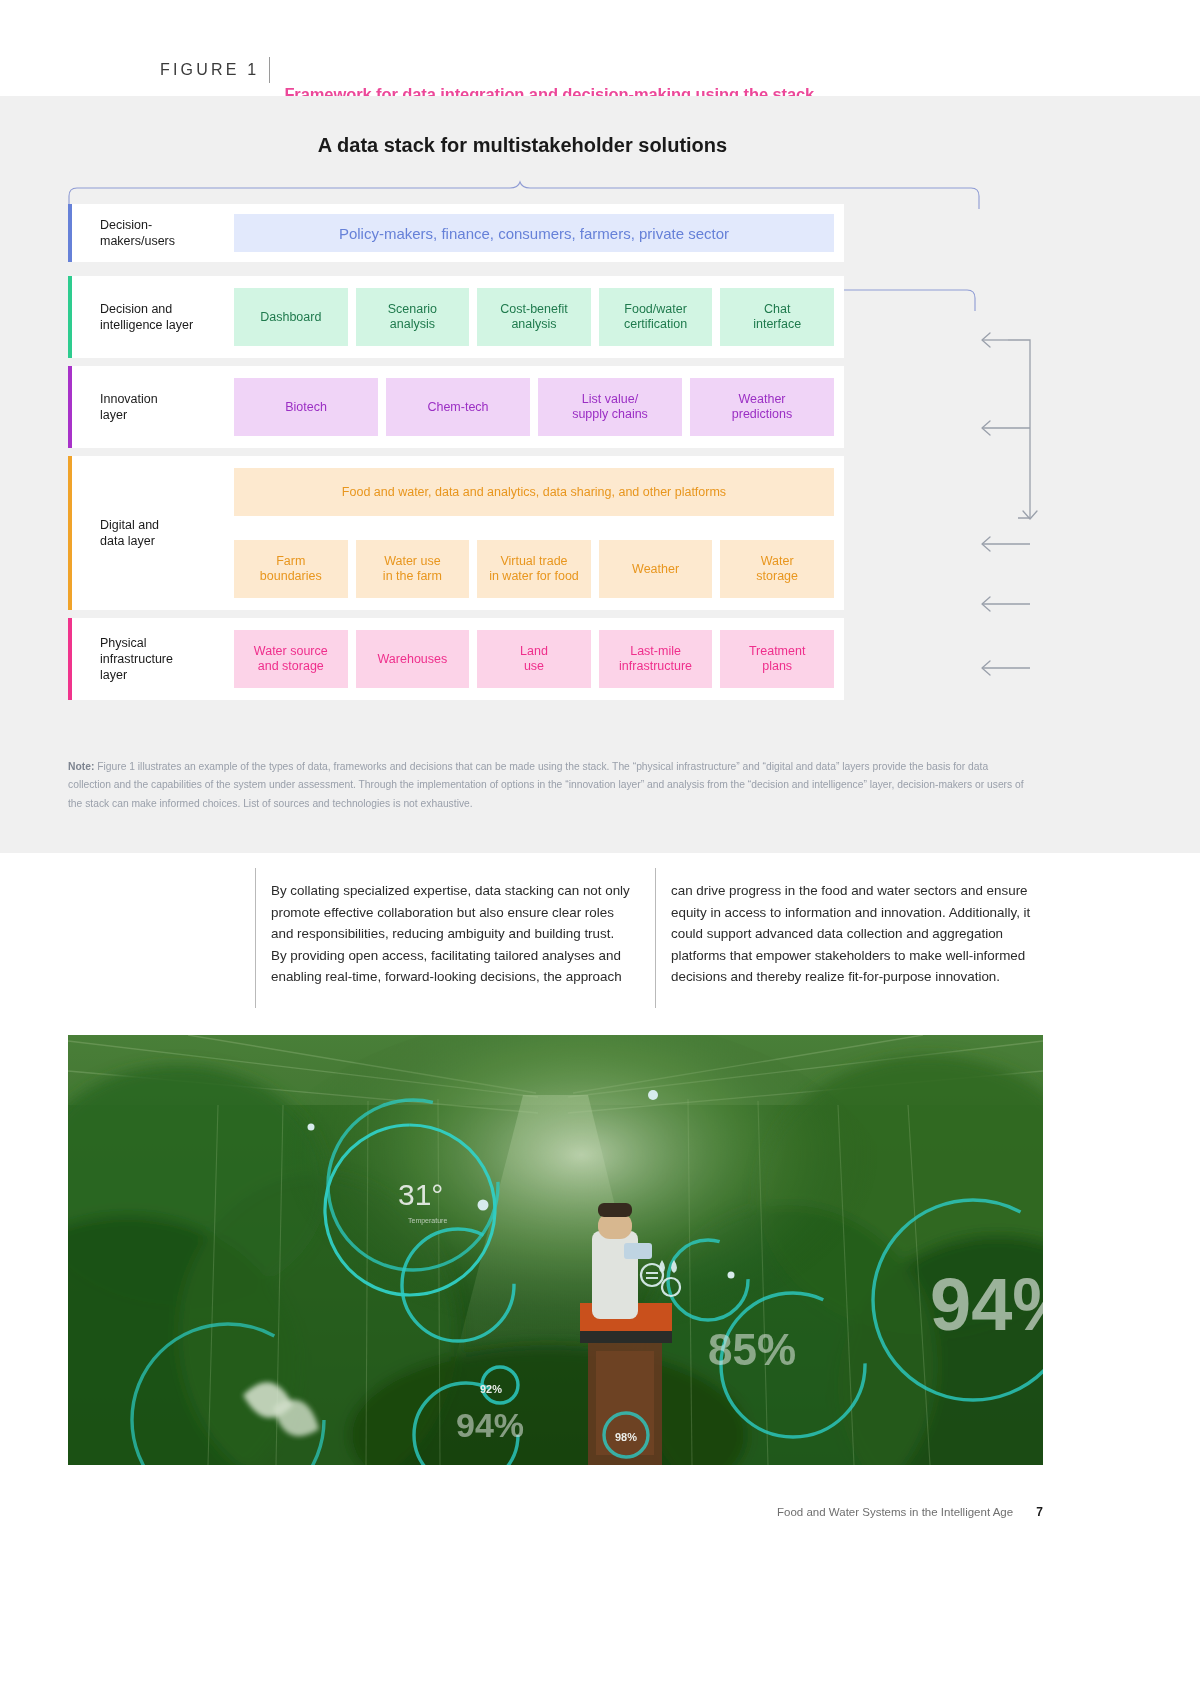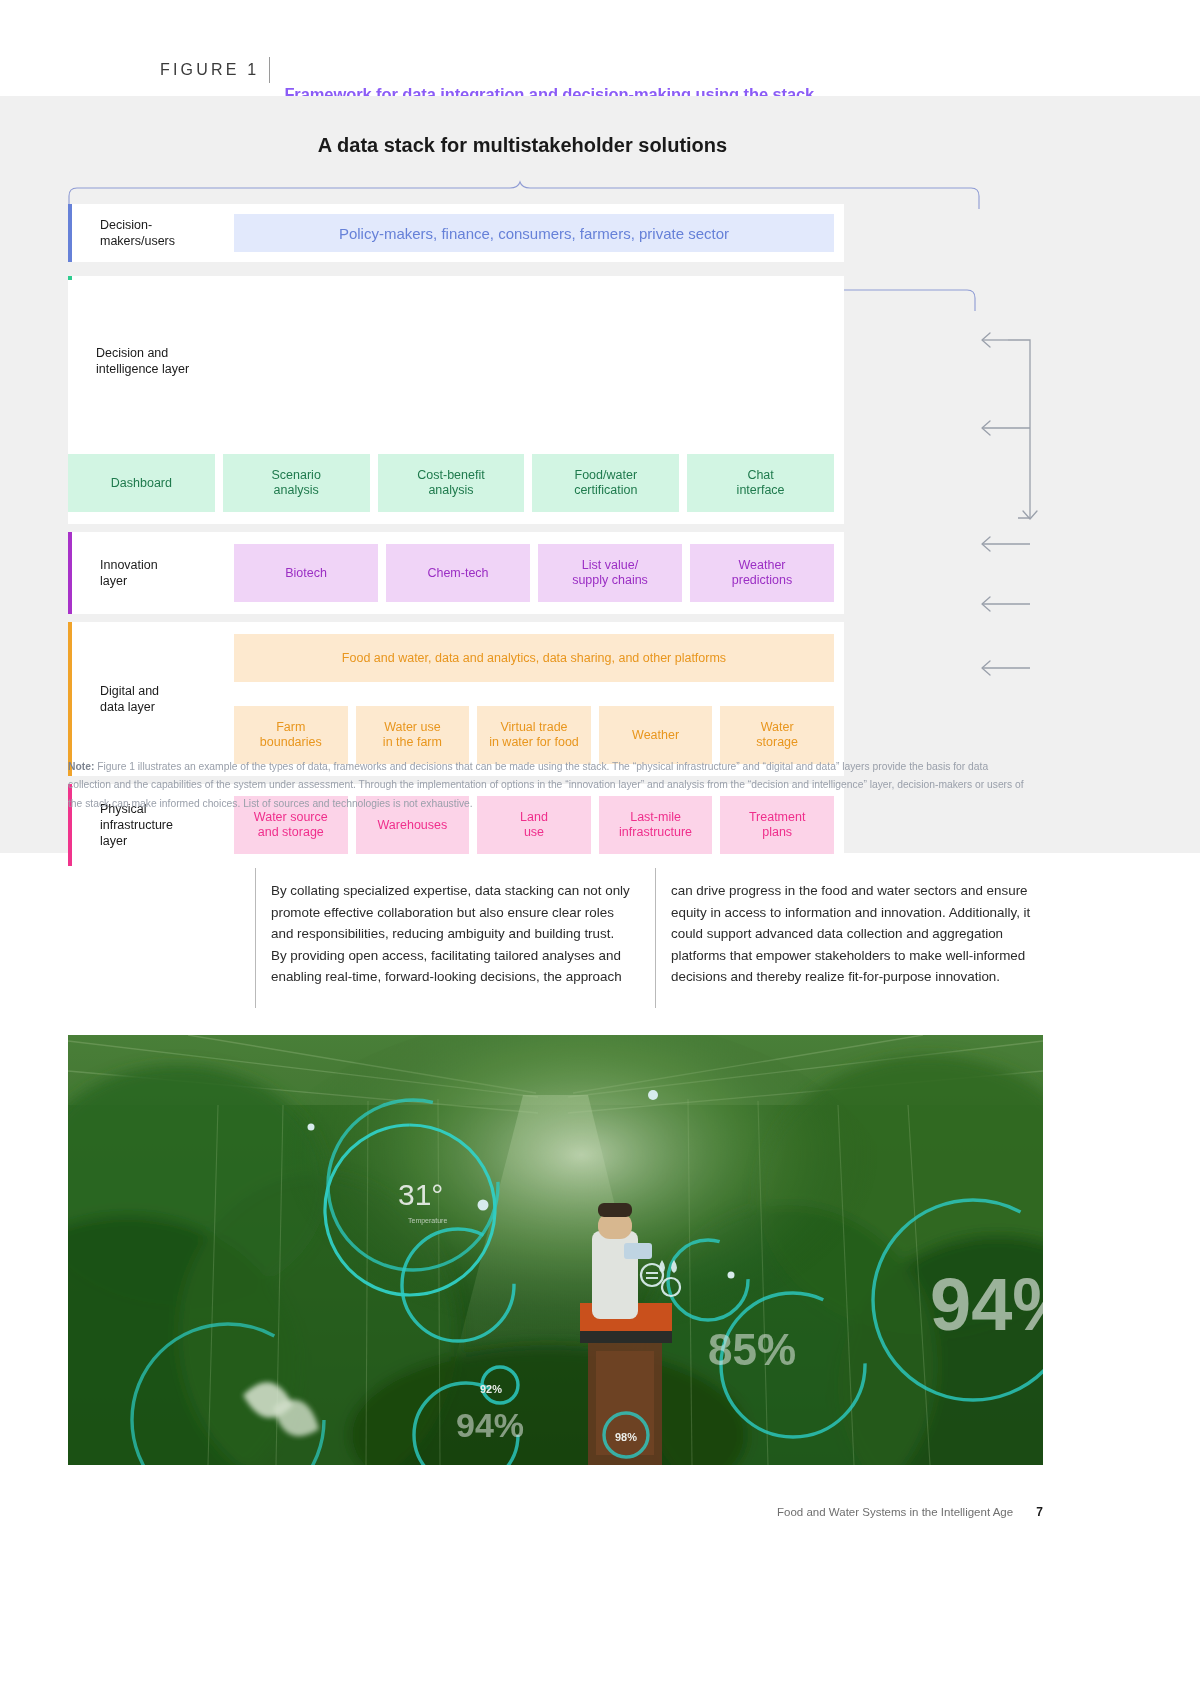--- a/index.html
+++ b/index.html
@@ -24,21 +24,21 @@
     letter-spacing: 3.2px;
     color: #3b3b3b;
     font-weight: 400;
     margin-left: 20px;
   }
   .fig-divider {
     width: 1px; height: 26px; background: #9a9a9a;
     margin: 0 14px 0 10px;
   }
   .fig-title {
-    font-size: 16.5px; font-weight: 700; color: #8b5cf6;
+    font-size: 16.5px; font-weight: 700; color: #ec4899;
     letter-spacing: -0.1px;
     margin-top: 48px;
   }
 
   
   .figure-band {
     position: absolute;
     left: 0; top: 96px;
     width: 1200px; height: 757px;
     background: #f0f0f0;
@@ -203,21 +203,21 @@
 
       <div class="layer-row users-row">
         <div class="layer-accent" style="background:#6681d8"></div>
         <div class="layer-label" style="white-space:pre-line">Decision-
 makers/users</div>
         <div class="layer-cells">
           <div class="users-bar">Policy-makers, finance, consumers, farmers, private sector</div>
         </div>
       </div>
 
-      <div class="layer-row" style="margin-top:14px;flex-direction:column;">
+      <div class="layer-row" style="margin-top:14px;">
         <div class="layer-accent" style="background:#2ecc8f"></div>
         <div class="layer-label" style="white-space:pre-line">Decision and
 intelligence layer</div>
         <div class="layer-cells">
           <div class="cell" style="white-space:pre-line;background:#d2f5e3;color:#1f7a4d">Dashboard</div>
           <div class="cell" style="white-space:pre-line;background:#d2f5e3;color:#1f7a4d">Scenario
 analysis</div>
           <div class="cell" style="white-space:pre-line;background:#d2f5e3;color:#1f7a4d">Cost-benefit
 analysis</div>
           <div class="cell" style="white-space:pre-line;background:#d2f5e3;color:#1f7a4d">Food/water

